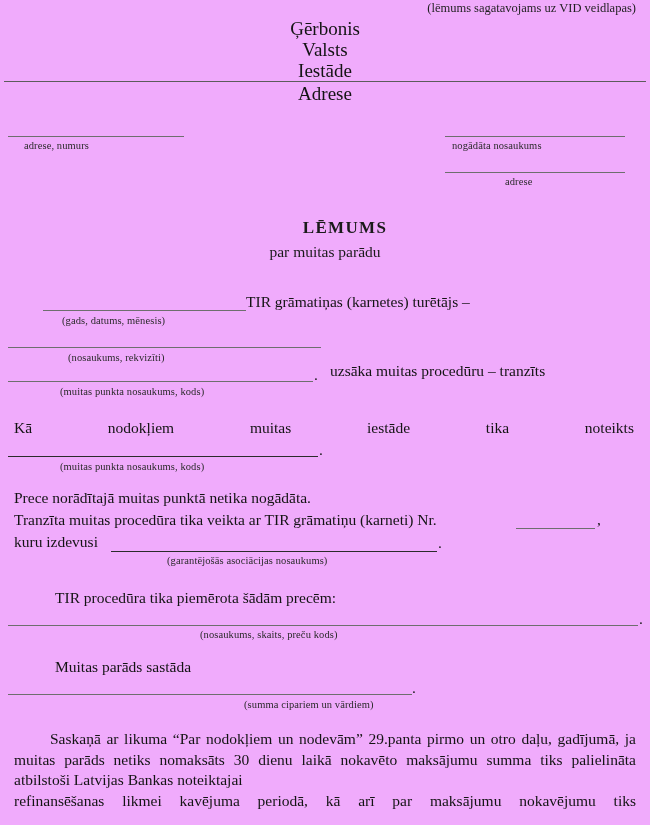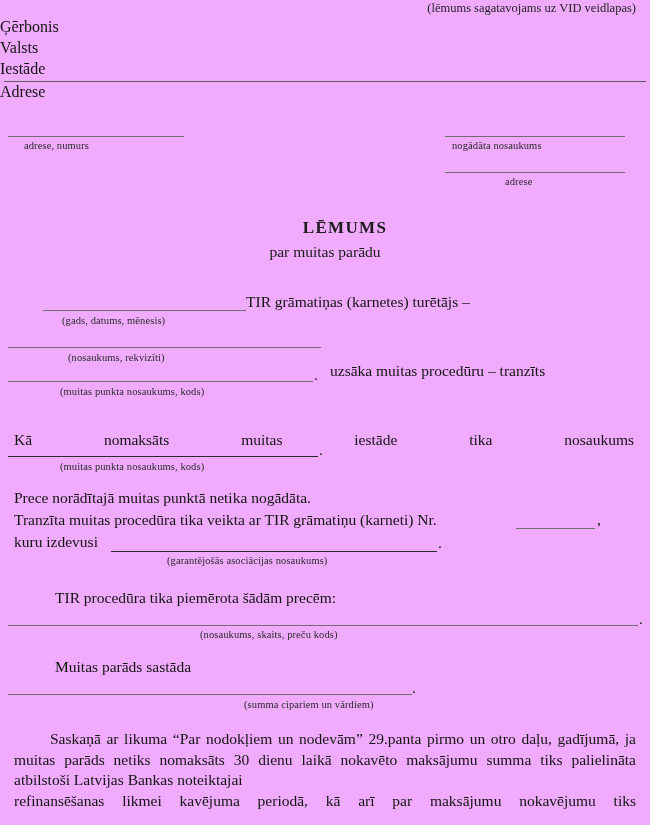--- a/index.html
+++ b/index.html
@@ -36,21 +36,22 @@
     top: 1px;
     left: 0;
     width: 636px;
     text-align: right;
     font-size: 12.5px;
     color: #1f1f1f;
   }
   .crest-line {
     left: 0;
     width: 650px;
-    font-size: 16px;
+    text-align: center;
+    font-size: 19px;
     color: #141414;
   }
   .crest-1 { top: 18px; }
   .crest-2 { top: 39px; }
   .crest-3 { top: 60px; }
   .crest-4 { top: 83px; }
 
   .rule {
     position: absolute;
     height: 0;
@@ -98,21 +99,20 @@
   .rule-g3 { top: 381px; left: 8px; width: 305px; }
   .dot-g3 { top: 366px; left: 314px; font-size: 15.5px; }
   .cap-g3 { top: 386px; left: 60px; }
 
   
   .row-ka {
     top: 419px; left: 14px; width: 620px;
     display: flex;
     justify-content: space-between;
     font-size: 15.5px;
-    margin-top: 12px;
   }
   .row-ka span { white-space: nowrap; }
 
   .rule-g4 { top: 456px; left: 8px; width: 310px; border-top: 1px solid #2b2b2b; }
   .dot-g4 { top: 441px; left: 319px; font-size: 15.5px; }
   .cap-g4 { top: 461px; left: 60px; }
 
   
   .p-prece { top: 489px; left: 14px; }
   .p-tranzita { top: 511px; left: 14px; }
@@ -183,25 +183,25 @@
   <div class="rule thin rule-g2"></div>
   <div class="abs caption cap-g2">(nosaukums, rekvizīti)</div>
   <div class="abs body-text txt-g2">uzsāka muitas procedūru – tranzīts</div>
 
   <div class="rule thin rule-g3"></div>
   <div class="abs dot-g3">.</div>
   <div class="abs caption cap-g3">(muitas punkta nosaukums, kods)</div>
 
   <div class="abs row-ka body-text">
     <span>Kā</span>
-    <span>nomaksāts</span>
+    <span>nodokļiem</span>
     <span>muitas</span>
     <span>iestāde</span>
     <span>tika</span>
-    <span>nosaukums</span>
+    <span>noteikts</span>
   </div>
 
   <div class="rule rule-g4"></div>
   <div class="abs dot-g4">.</div>
   <div class="abs caption cap-g4">(muitas punkta nosaukums, kods)</div>
 
   <div class="abs body-text p-tranzita">Tranzīta muitas procedūra tika veikta ar TIR grāmatiņu (karneti) Nr.</div>
   <div class="abs body-text p-prece">Prece norādītajā muitas punktā netika nogādāta.</div>
   <div class="rule thin rule-nr"></div>
   <div class="abs comma-nr">,</div>

